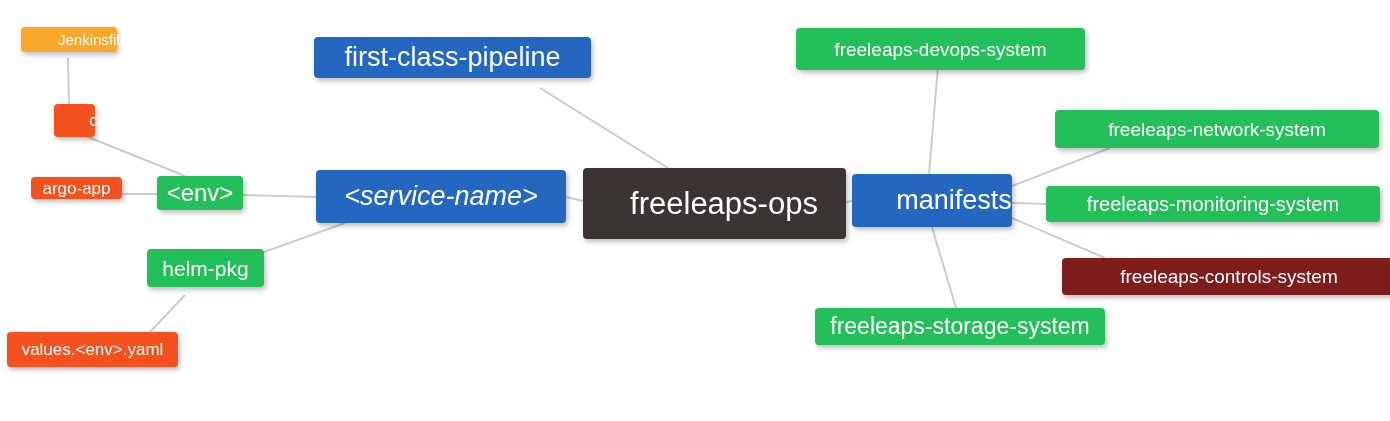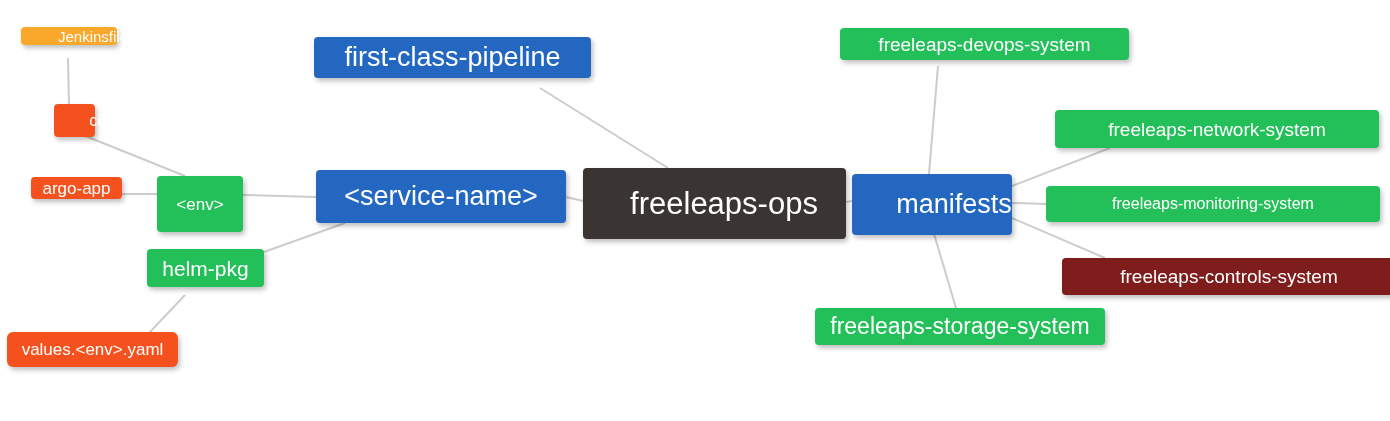--- a/index.html
+++ b/index.html
@@ -47,29 +47,29 @@
       <line x1="540" y1="88" x2="668" y2="168" stroke="#CCCCCC" stroke-width="2"></line>
       <line x1="566" y1="197" x2="583" y2="201" stroke="#CCCCCC" stroke-width="2"></line>
       <line x1="846" y1="202" x2="852" y2="201" stroke="#CCCCCC" stroke-width="2"></line>
       <line x1="938" y1="66" x2="929" y2="174" stroke="#CCCCCC" stroke-width="2"></line>
       <line x1="1012" y1="186" x2="1110" y2="148" stroke="#CCCCCC" stroke-width="2"></line>
       <line x1="1012" y1="203" x2="1046" y2="204" stroke="#CCCCCC" stroke-width="2"></line>
       <line x1="1012" y1="218" x2="1105" y2="258" stroke="#CCCCCC" stroke-width="2"></line>
       <line x1="932" y1="227" x2="956" y2="308" stroke="#CCCCCC" stroke-width="2"></line>
     </svg>
   <div id="nodes-layer">
-      <div class="node" style="left: 21px; top: 27px; width: 96px; height: 18px; font-size: 15px; background: rgb(249, 168, 44); color: rgb(255, 255, 255); padding-left: 48px;">Jenkinsfile</div>
+      <div class="node" style="left: 21px; top: 27px; width: 96px; height: 25px; font-size: 15px; background: rgb(249, 168, 44); color: rgb(255, 255, 255); padding-left: 48px;">Jenkinsfile</div>
       <div class="node" style="left: 54px; top: 104px; width: 32px; height: 33px; font-size: 16px; background: rgb(244, 81, 30); color: rgb(255, 255, 255); padding-left: 41px;">ci</div>
       <div class="node" style="left: 31px; top: 177px; width: 91px; height: 22px; font-size: 17px; background: rgb(244, 81, 30); color: rgb(255, 255, 255);">argo-app</div>
-      <div class="node" style="left: 157px; top: 176px; width: 86px; height: 56px; font-size: 17px; background: rgb(35, 192, 90); color: rgb(255, 255, 255);">&lt;env&gt;</div>
+      <div class="node" style="left: 157px; top: 176px; width: 86px; height: 34px; font-size: 24px; background: rgb(35, 192, 90); color: rgb(255, 255, 255);">&lt;env&gt;</div>
       <div class="node" style="left: 147px; top: 249px; width: 117px; height: 38px; font-size: 21px; background: rgb(35, 192, 90); color: rgb(255, 255, 255);">helm-pkg</div>
-      <div class="node" style="left: 7px; top: 332px; width: 171px; height: 35px; font-size: 17px; background: rgb(244, 81, 30); color: rgb(255, 255, 255); border-radius: 6px;">values.&lt;env&gt;.yaml</div>
+      <div class="node" style="left: 7px; top: 332px; width: 171px; height: 35px; font-size: 17px; background: rgb(244, 81, 30); color: rgb(255, 255, 255);">values.&lt;env&gt;.yaml</div>
       <div class="node" style="left: 314px; top: 37px; width: 277px; height: 41px; font-size: 27px; background: rgb(35, 103, 193); color: rgb(255, 255, 255);">first-class-pipeline</div>
-      <div class="node" style="left: 316px; top: 170px; width: 250px; height: 53px; font-size: 27px; background: rgb(35, 103, 193); color: rgb(255, 255, 255);">&lt;service-name&gt;</div>
+      <div class="node" style="left: 316px; top: 170px; width: 250px; height: 53px; font-size: 27px; background: rgb(35, 103, 193); color: rgb(255, 255, 255); font-style: italic;">&lt;service-name&gt;</div>
       <div class="node" style="left: 583px; top: 168px; width: 263px; height: 71px; font-size: 31px; background: rgb(58, 53, 51); color: rgb(255, 255, 255); padding-left: 19px;">freeleaps-ops</div>
-      <div class="node" style="left: 852px; top: 174px; width: 160px; height: 61px; font-size: 27px; background: rgb(35, 103, 193); color: rgb(255, 255, 255); padding-left: 44px;">manifests</div>
-      <div class="node" style="left: 840px; top: 28px; width: 289px; height: 32px; font-size: 19px; background: rgb(35, 192, 90); color: rgb(255, 255, 255);">freeleaps-devops-system</div>
+      <div class="node" style="left: 852px; top: 174px; width: 160px; height: 53px; font-size: 27px; background: rgb(35, 103, 193); color: rgb(255, 255, 255); padding-left: 44px;">manifests</div>
+      <div class="node" style="left: 796px; top: 28px; width: 289px; height: 42px; font-size: 19px; background: rgb(35, 192, 90); color: rgb(255, 255, 255);">freeleaps-devops-system</div>
       <div class="node" style="left: 1055px; top: 110px; width: 324px; height: 38px; font-size: 19px; background: rgb(35, 192, 90); color: rgb(255, 255, 255);">freeleaps-network-system</div>
-      <div class="node" style="left: 1046px; top: 186px; width: 334px; height: 36px; font-size: 16px; background: rgb(35, 192, 90); color: rgb(255, 255, 255);">freeleaps-monitoring-system</div>
+      <div class="node" style="left: 1046px; top: 186px; width: 334px; height: 36px; font-size: 20px; background: rgb(35, 192, 90); color: rgb(255, 255, 255);">freeleaps-monitoring-system</div>
       <div class="node" style="left: 1062px; top: 258px; width: 334px; height: 37px; font-size: 19px; background: #7f1d1d; color: rgb(255, 255, 255);">freeleaps-controls-system</div>
       <div class="node" style="left: 815px; top: 308px; width: 290px; height: 37px; font-size: 23px; background: rgb(35, 192, 90); color: rgb(255, 255, 255);">freeleaps-storage-system</div>
     </div>
 </div>
 
 </body></html>

